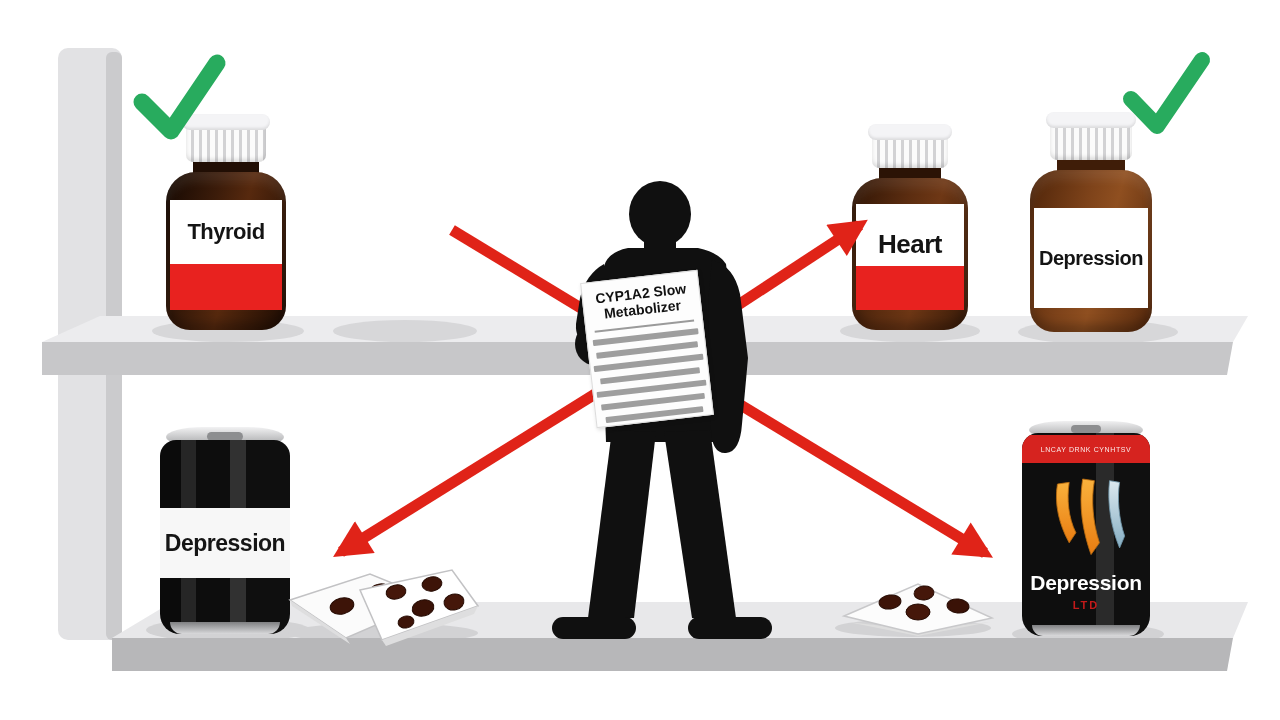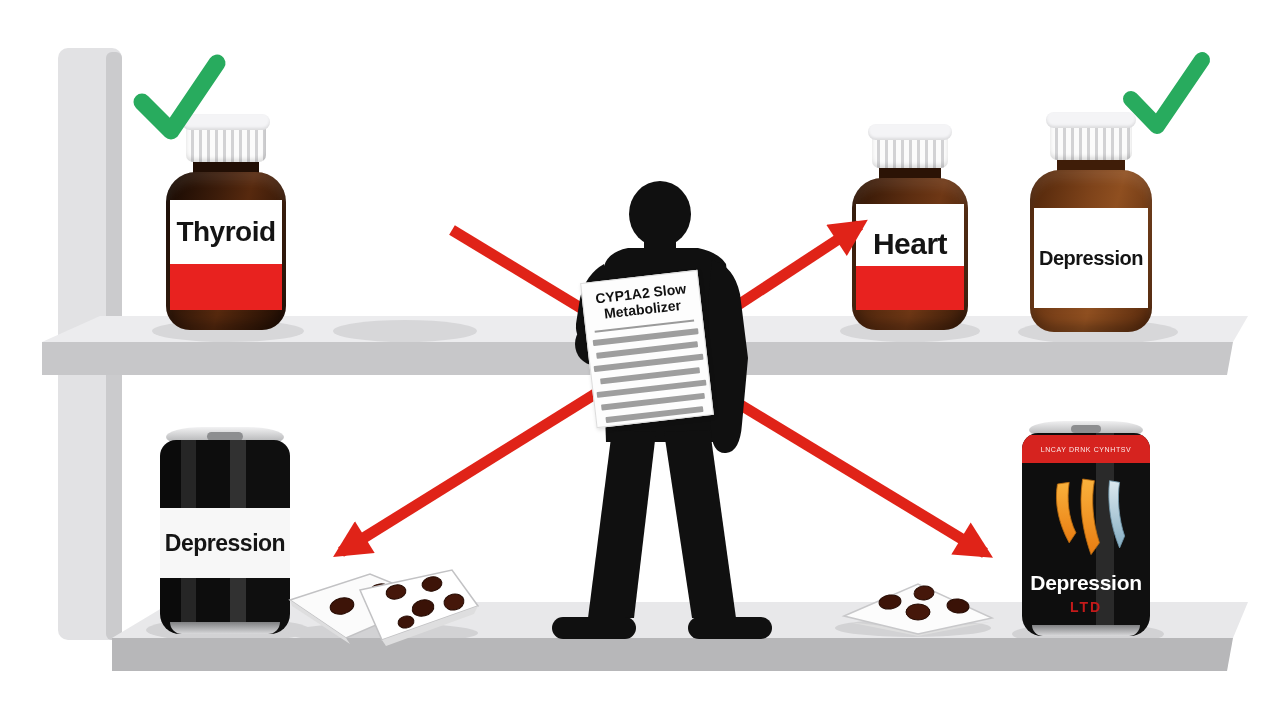--- a/index.html
+++ b/index.html
@@ -24,39 +24,39 @@
   .label-text{position:absolute;left:0;right:0;display:flex;align-items:center;justify-content:center;
     font-weight:bold;color:#141414;letter-spacing:-.5px;}
   .bandb{position:absolute;left:0;right:0;bottom:0;background:var(--red-band,#e8221f);}
 
   .bottle--thyroid{left:166px;top:116px;width:120px;}
   .bottle--thyroid .cap{width:80px;height:46px;}
   .bottle--thyroid .neck{width:66px;height:16px;background:#210e04;}
   .bottle--thyroid .bodyb{width:120px;height:158px;
     background:linear-gradient(105deg,#140802 0%,#3c1c0a 35%,#57290e 55%,#1d0c03 100%);}
   .bottle--thyroid .labelb{top:28px;height:110px;}
-  .bottle--thyroid .label-text{top:0;height:64px;font-size:28px;}
+  .bottle--thyroid .label-text{top:0;height:64px;font-size:22px;}
   .bottle--thyroid .bandb{height:46px;}
 
   .bottle--asthma{left:346px;top:116px;width:118px;}
   .bottle--asthma .cap{width:80px;height:46px;}
   .bottle--asthma .neck{width:64px;height:16px;background:#4a2109;}
   .bottle--asthma .bodyb{width:118px;height:158px;
     background:linear-gradient(105deg,#53250a 0%,#8c4c1d 40%,#a05a26 55%,#5e2c0e 100%);}
   .bottle--asthma .labelb{top:28px;height:110px;}
   .bottle--asthma .label-text{top:0;height:64px;font-size:26px;}
   .bottle--asthma .bandb{height:46px;}
 
   .bottle--heart{left:852px;top:126px;width:116px;}
   .bottle--heart .cap{width:76px;height:42px;}
   .bottle--heart .neck{width:62px;height:16px;background:#2b1305;}
   .bottle--heart .bodyb{width:116px;height:152px;
     background:linear-gradient(105deg,#2e1405 0%,#5c2d10 40%,#6e3715 60%,#371a08 100%);}
   .bottle--heart .labelb{top:26px;height:106px;}
-  .bottle--heart .label-text{top:0;height:80px;font-size:30px;}
+  .bottle--heart .label-text{top:0;height:80px;font-size:26px;}
   .bottle--heart .bandb{height:44px;}
 
   .bottle--depression{left:1030px;top:114px;width:122px;}
   .bottle--depression .cap{width:82px;height:46px;}
   .bottle--depression .neck{width:68px;height:16px;background:#3f1d08;}
   .bottle--depression .bodyb{width:122px;height:162px;
     background:linear-gradient(105deg,#4e2409 0%,#7e431a 40%,#8f4f20 58%,#55280c 100%);}
   .bottle--depression .labelb{top:38px;height:100px;}
   .bottle--depression .label-text{top:0;height:100px;font-size:20px;}
 
@@ -77,21 +77,21 @@
   .can-energy{position:absolute;left:1022px;top:421px;width:128px;height:220px;z-index:10;}
   .en-top{position:relative;height:18px;margin:0 7px;background:linear-gradient(#f0f0f1,#a3a4a6);border-radius:50%/80%;}
   .en-top:after{content:"";position:absolute;left:50%;top:4px;width:30px;height:8px;margin-left:-15px;background:#8d8e90;border-radius:4px;}
   .en-body{position:absolute;left:0;right:0;top:12px;bottom:5px;border-radius:16px 16px 20px 20px;
     background:linear-gradient(90deg,#0e0e0e 0 58%,#2a2a2a 58% 72%,#101010 72% 100%);overflow:hidden;}
   .en-band{position:absolute;left:0;right:0;top:2px;height:28px;background:#d6231f;
     display:flex;align-items:center;justify-content:center;}
   .en-band span{font-size:7px;color:rgba(255,255,255,.9);letter-spacing:.6px;filter:blur(.3px);white-space:nowrap;}
   .en-logo{position:absolute;left:22px;top:44px;}
   .en-name{position:absolute;left:0;right:0;top:138px;text-align:center;color:#fff;font-weight:bold;font-size:21px;letter-spacing:-.3px;}
-  .en-sub{position:absolute;left:0;right:0;top:166px;text-align:center;color:#c41a1a;font-weight:bold;font-size:14px;letter-spacing:2px;filter:blur(.2px);}
+  .en-sub{position:absolute;left:0;right:0;top:166px;text-align:center;color:#c41a1a;font-weight:bold;font-size:11px;letter-spacing:2px;filter:blur(.2px);}
   .en-bottom{position:absolute;left:10px;right:10px;bottom:0;height:11px;
     background:linear-gradient(#7f8082,#d9d9db);border-radius:0 0 16px 16px;}
 
   
   .paper{position:absolute;left:588px;top:276px;width:118px;height:146px;z-index:40;
     background:#fdfdfd;border:1px solid #dcdcdc;transform:rotate(-6.5deg);
     box-shadow:1px 2px 4px rgba(0,0,0,.15);padding-top:9px;box-sizing:border-box;}
   .paper-title{text-align:center;font-weight:bold;font-size:14px;line-height:1.12;color:#111;}
   .paper-divider{width:86%;height:2px;background:#9a9a9a;margin:8px auto 0;}
   .paper-line{height:6px;background:#9e9e9e;margin:7px auto 0;border-radius:1px;}

